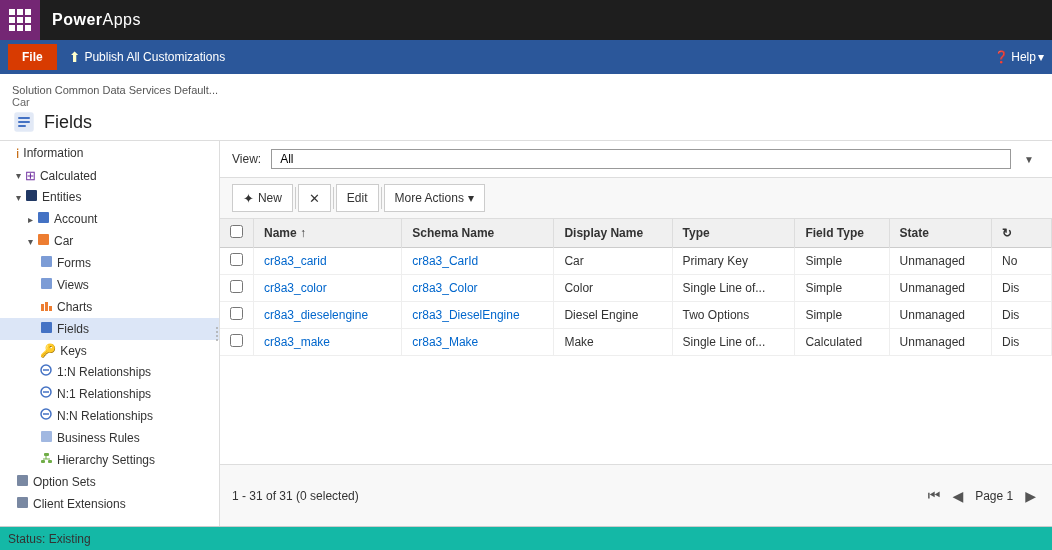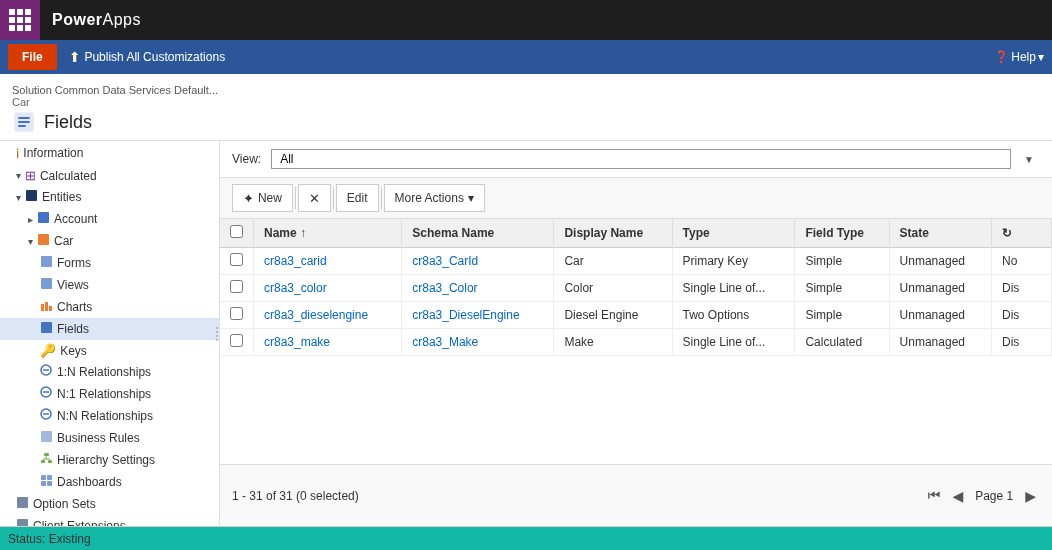--- a/index.html
+++ b/index.html
@@ -292,31 +292,20 @@
             <rect x="4" y="1" width="5" height="3" rx="1" fill="#70ad47"></rect>
             <rect x="1" y="8" width="4" height="3" rx="1" fill="#70ad47"></rect>
             <rect x="8" y="8" width="4" height="3" rx="1" fill="#70ad47"></rect>
             <line x1="6" y1="4" x2="6" y2="7" stroke="#70ad47" stroke-width="1"></line>
             <line x1="3" y1="7" x2="10" y2="7" stroke="#70ad47" stroke-width="1"></line>
           </svg>
       </span>
       <span>Hierarchy Settings</span>
     </div>
 
-    <div class="sidebar-item indent3">
-      <span class="icon icon-dash">
-        <svg width="13" height="13">
-            <rect x="1" y="1" width="5" height="5" rx="1" fill="#4472c4" opacity="0.7"></rect>
-            <rect x="7" y="1" width="5" height="5" rx="1" fill="#4472c4" opacity="0.7"></rect>
-            <rect x="1" y="7" width="5" height="5" rx="1" fill="#4472c4" opacity="0.7"></rect>
-            <rect x="7" y="7" width="5" height="5" rx="1" fill="#4472c4" opacity="0.7"></rect>
-          </svg>
-      </span>
-      <span>Dashboards</span>
-    </div>
 
     <div class="sidebar-item indent1">
       <span class="icon icon-opt">
         <svg width="13" height="13">
             <rect x="1" y="1" width="11" height="11" rx="1" fill="#203864" opacity="0.6"></rect>
           </svg>
       </span>
       <span>Option Sets</span>
     </div>
 

